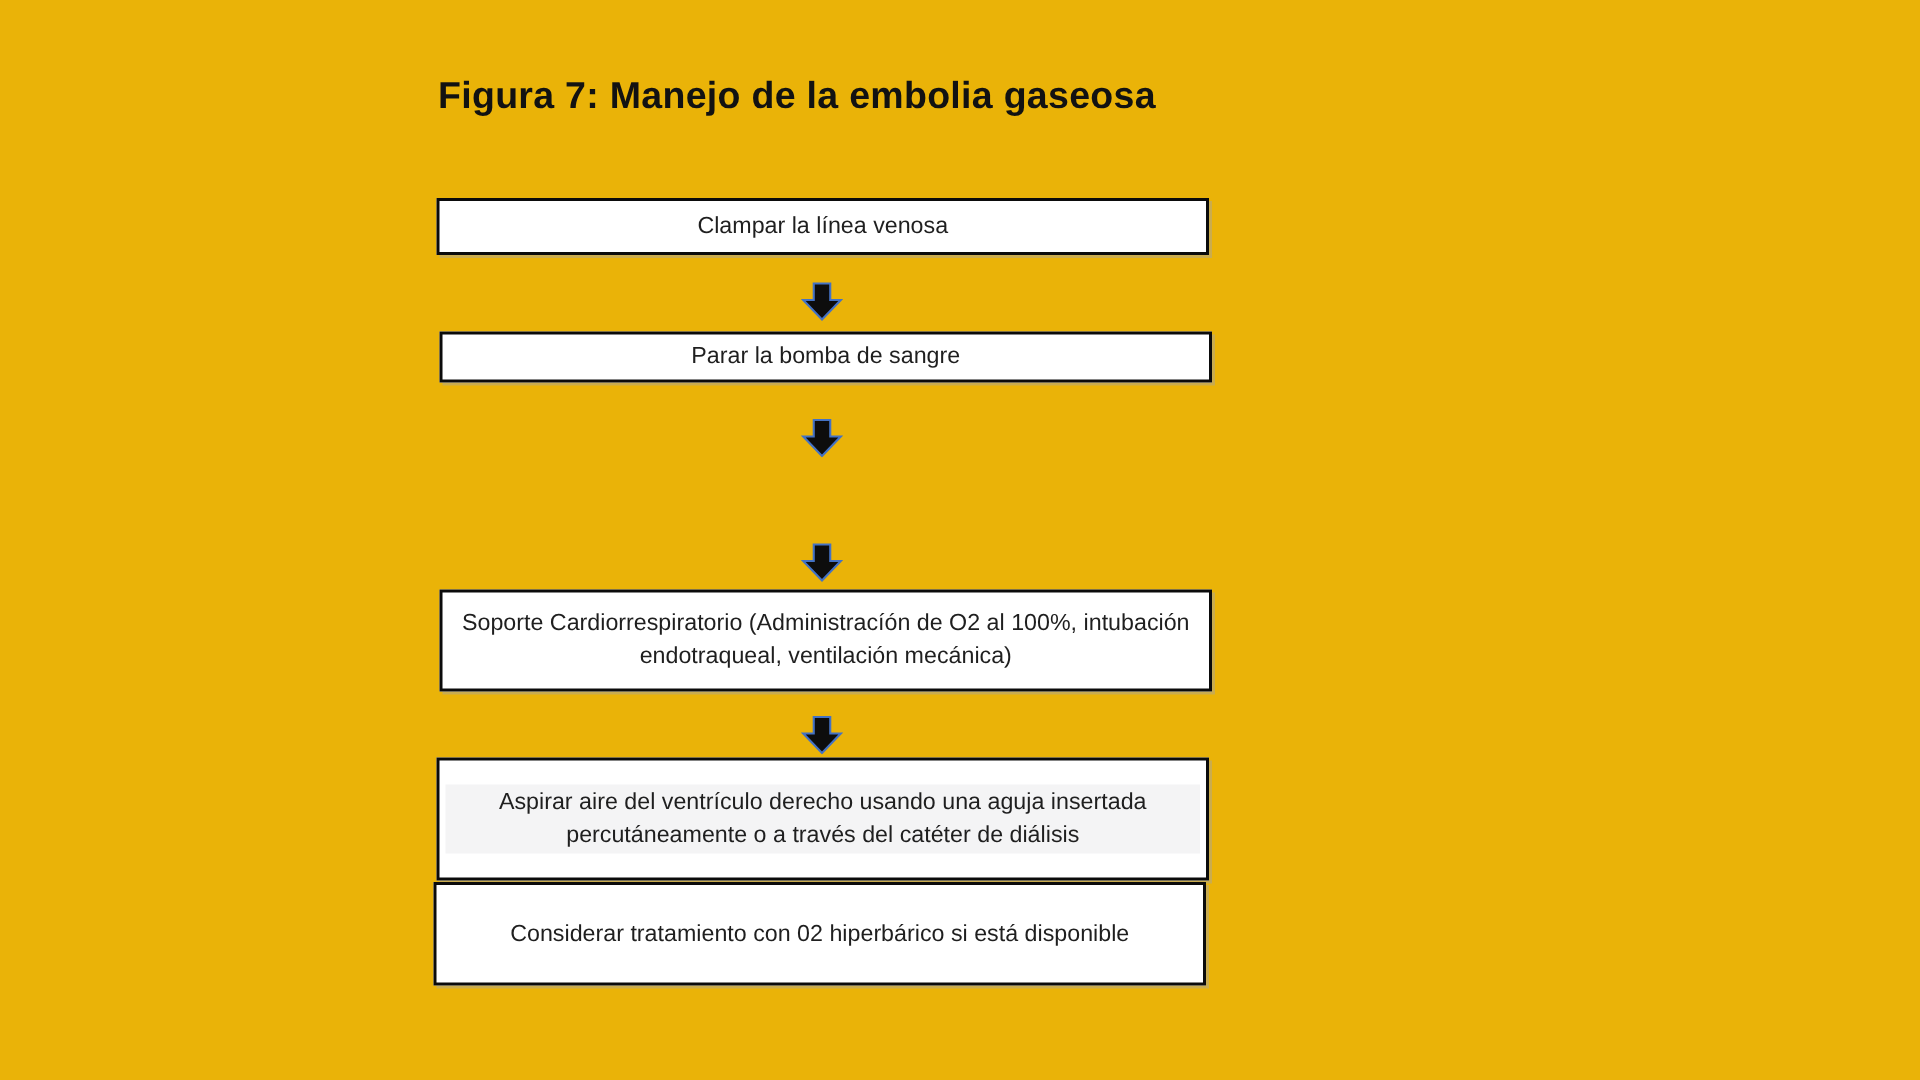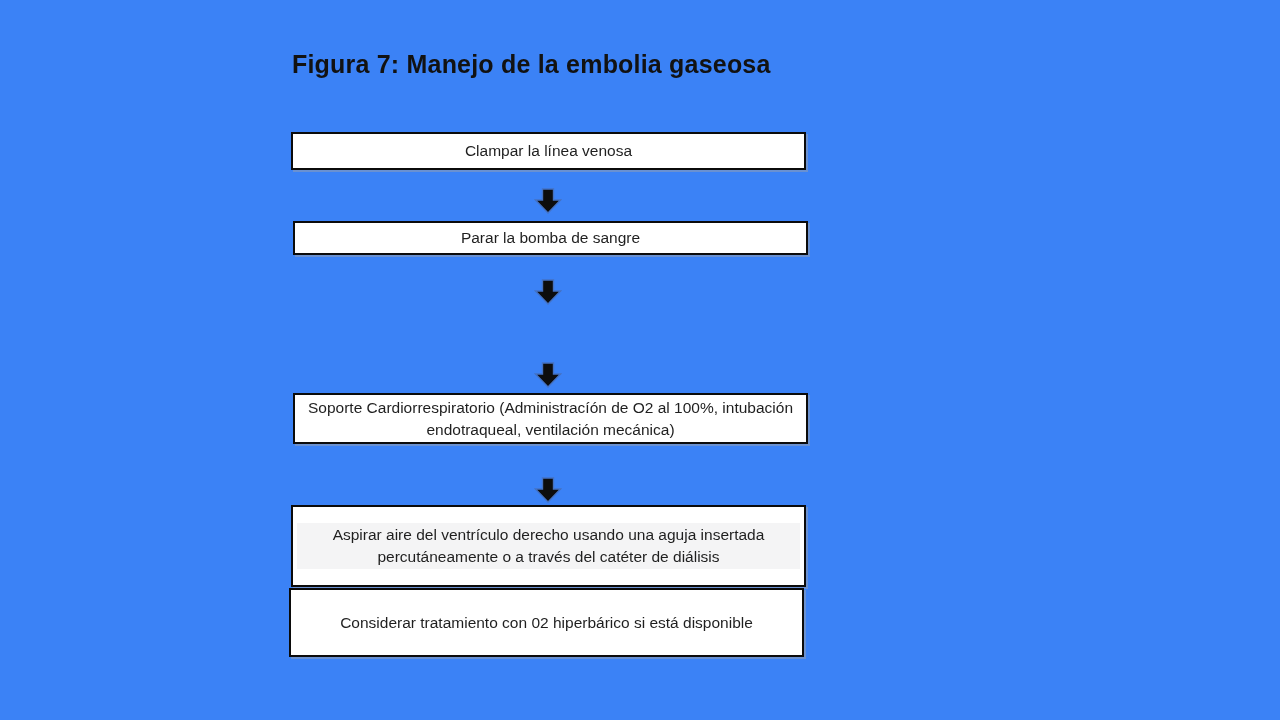--- a/index.html
+++ b/index.html
@@ -5,21 +5,21 @@
   * { margin: 0; padding: 0; box-sizing: border-box; }
   html, body {
     width: 1280px; height: 720px;
     background: #ffffff;
     font-family: "Liberation Sans", "DejaVu Sans", sans-serif;
     overflow: hidden;
   }
   .canvas {
     position: relative;
     width: 1280px; height: 720px;
-    background: #3b82f6;
+    background: #eab308;
   }
   .fig-title {
     position: absolute;
     left: 292px; top: 50px;
     width: 700px;
     font-size: 25px;
     font-weight: bold;
     color: #121212;
     letter-spacing: 0.2px;
   }
@@ -41,21 +41,21 @@
   .flow-box span { display: inline; }
   .flow-box.highlight span {
     background: #f4f4f5;
     padding: 1px 3px;
     box-decoration-break: clone;
     -webkit-box-decoration-break: clone;
   }
   #box1 { left: 291px; top: 132px; height: 38px; }
   #box2 { left: 293px; top: 221px; height: 34px; }
   #box3 { left: 293px; top: 311px; height: 39px; }
-  #box4 { left: 293px; top: 393px; height: 51px; }
+  #box4 { left: 293px; top: 393px; height: 68px; }
   #box5 { left: 291px; top: 505px; height: 82px; text-align: center; }
   #box6 { left: 289px; top: 588px; height: 69px; }
   .flow-arrow {
     position: absolute;
     left: 534px;
     width: 28px; height: 26px;
   }
   #arrow1 { top: 188px; }
   #arrow2 { top: 279px; }
   #arrow3 { top: 362px; }

